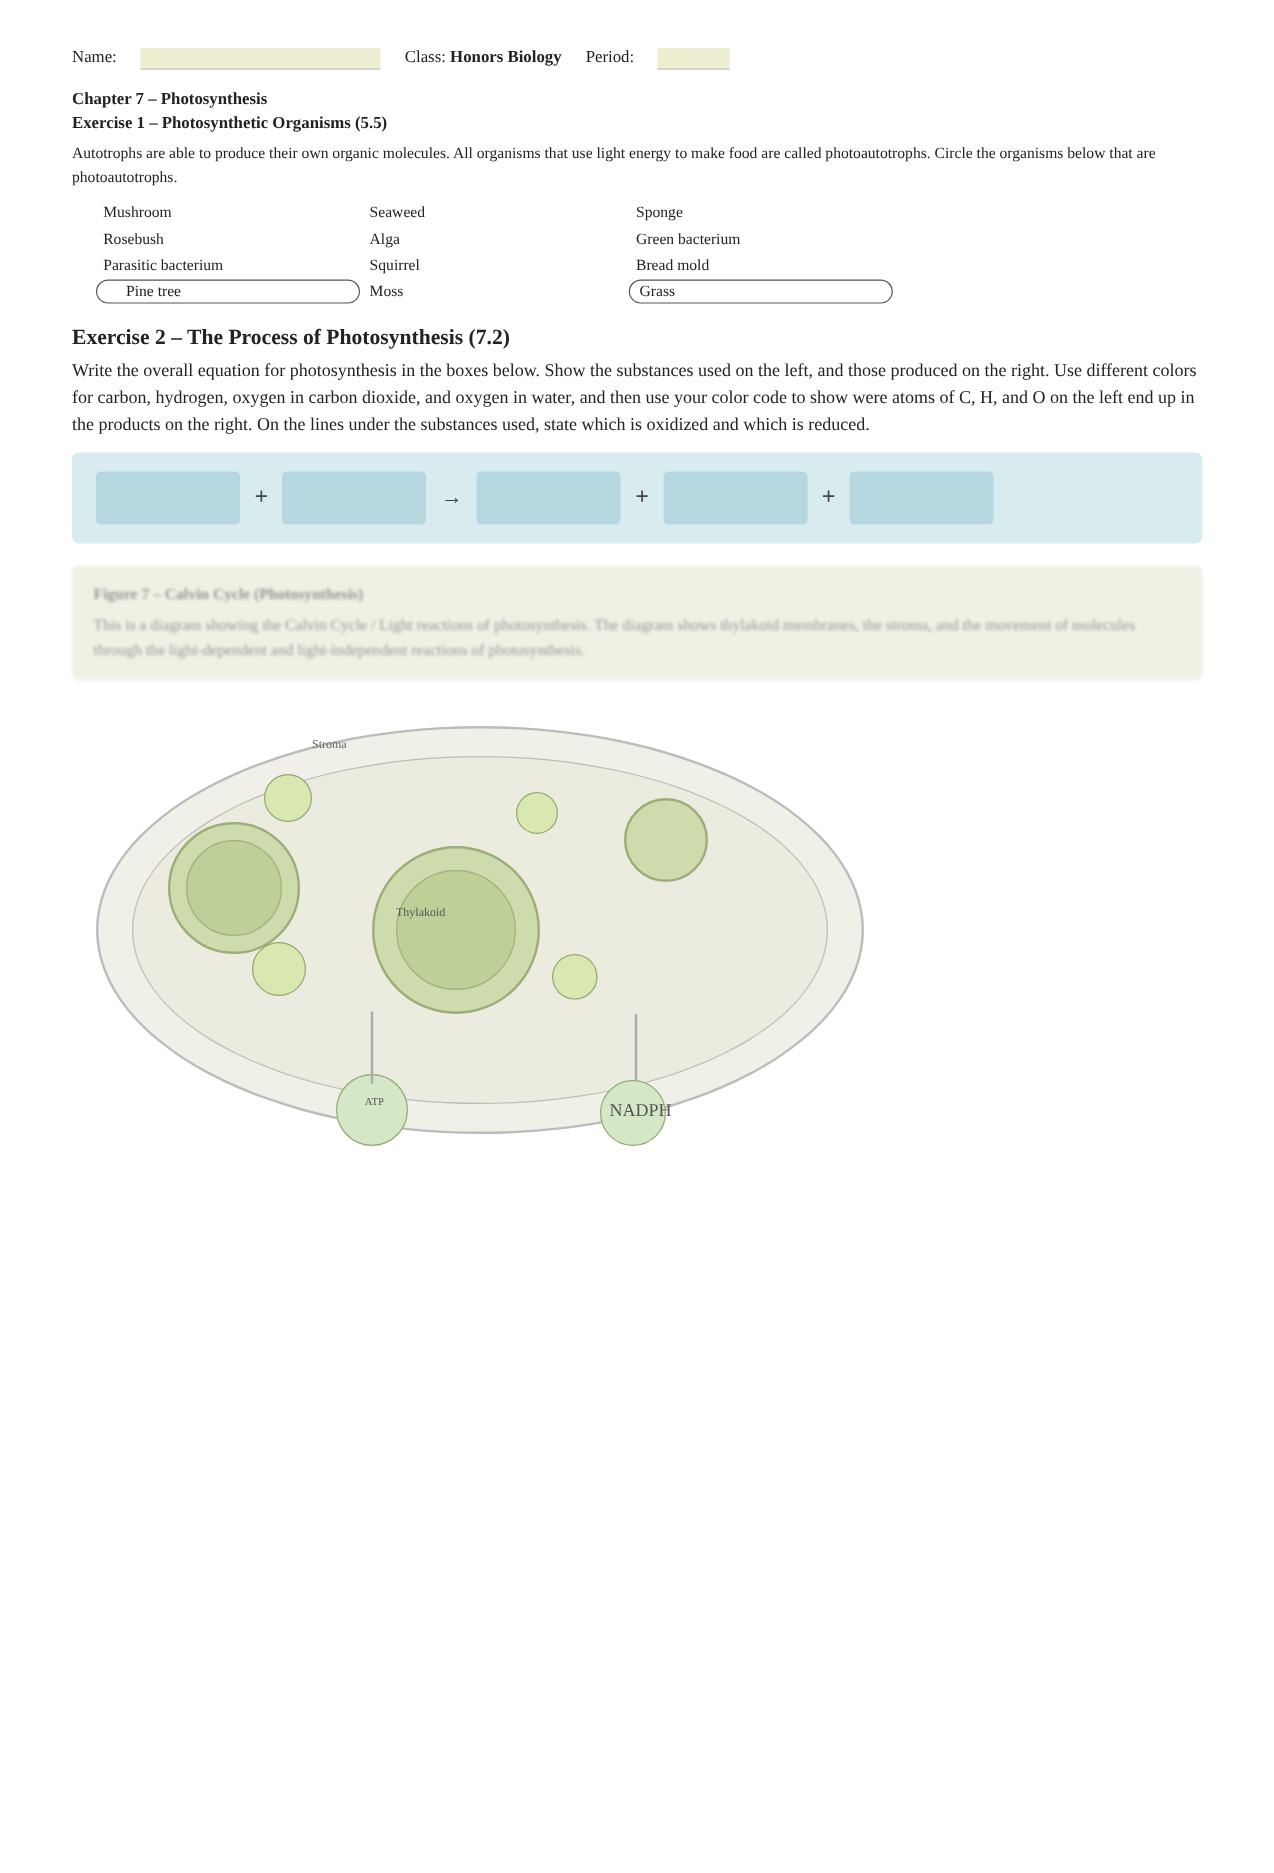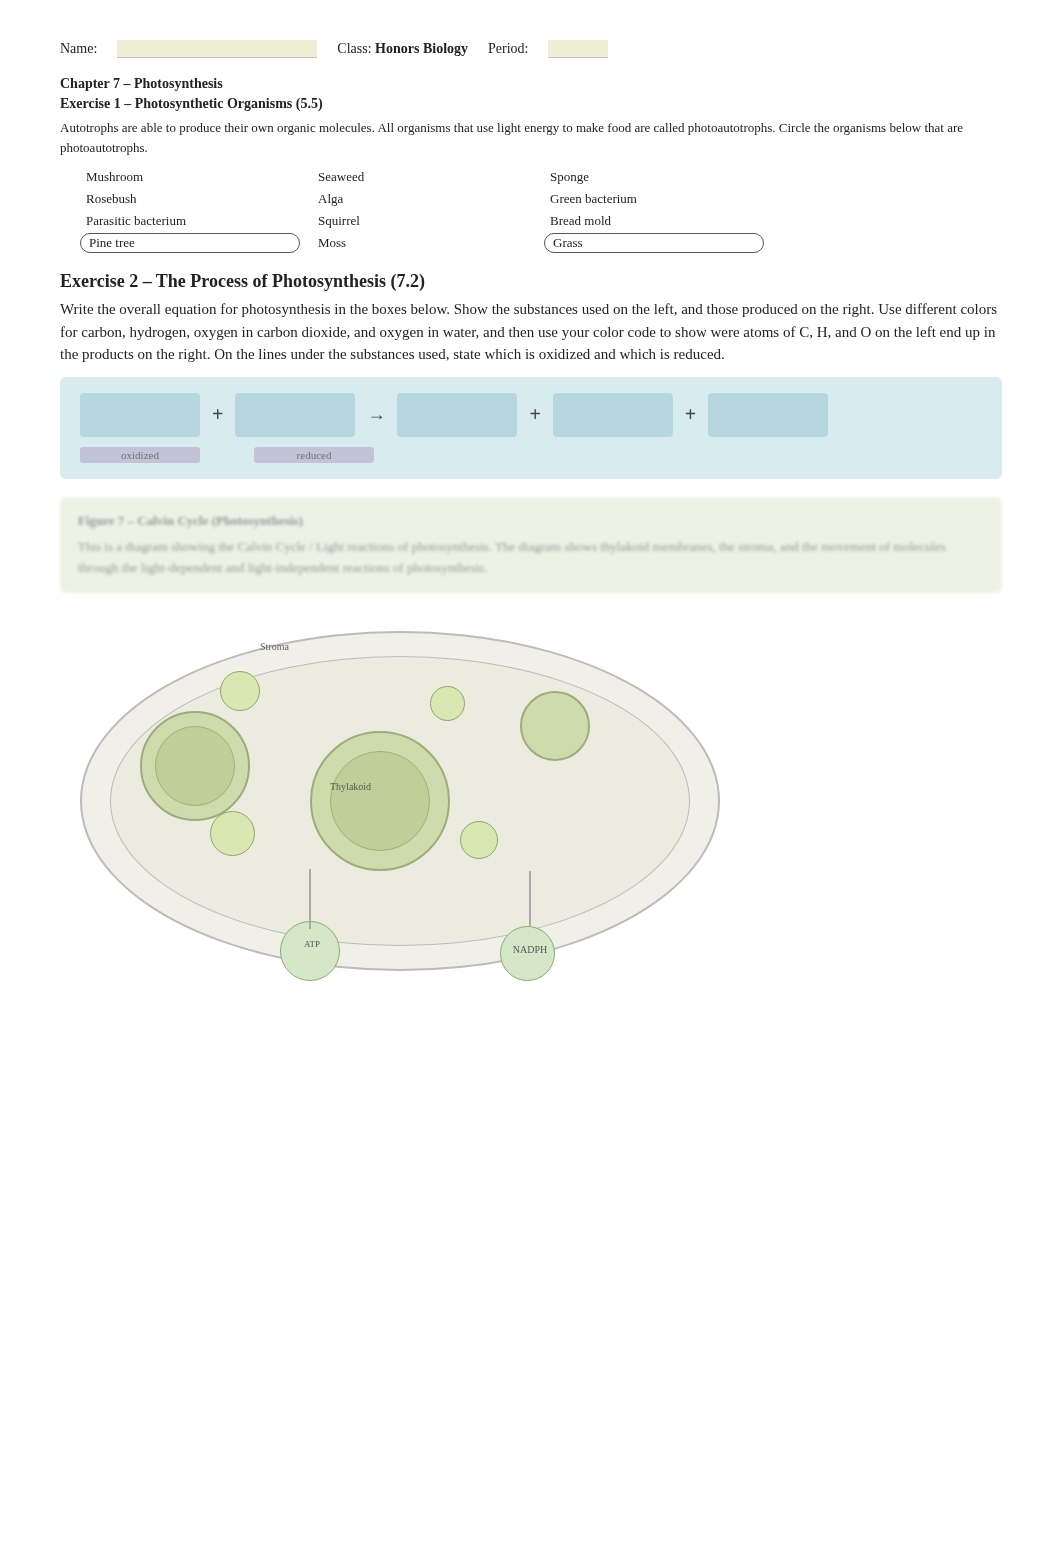--- a/index.html
+++ b/index.html
@@ -43,21 +43,21 @@
       margin-bottom: 6px;
     }
     .intro-text {
       font-size: 13px;
       line-height: 1.5;
       margin-bottom: 10px;
     }
     .organisms-grid {
       display: grid;
       grid-template-columns: 220px 220px 220px;
-      gap: 2px 12px;
+      gap: 2px 2px;
       margin-left: 20px;
       margin-bottom: 18px;
       font-size: 13px;
     }
     .organism-item {
       padding: 2px 6px;
     }
     .exercise2-title {
       font-size: 18px;
       font-weight: bold;
@@ -175,44 +175,39 @@
   <div class="organism-item">Sponge</div>
 
   <div class="organism-item">Rosebush</div>
   <div class="organism-item">Alga</div>
   <div class="organism-item">Green bacterium</div>
 
   <div class="organism-item">Parasitic bacterium</div>
   <div class="organism-item">Squirrel</div>
   <div class="organism-item">Bread mold</div>
 
-  <div class="organism-item" style="border:1.5px solid #555; border-radius:14px; display:inline-block; padding:1px 8px;">Pine tree</div>
+  <div class="organism-item" style="border:1.5px solid #555; border-radius:14px; display:inline-block; padding:1px 24px;">Pine tree</div>
   <div class="organism-item">Moss</div>
   <div class="organism-item" style="border:1.5px solid #555; border-radius:14px; display:inline-block; padding:1px 8px;">Grass</div>
 </div>
 
 <div class="exercise2-title">Exercise 2 – The Process of Photosynthesis (7.2)</div>
 <div class="exercise2-text">Write the overall equation for photosynthesis in the boxes below. Show the substances used on the left, and those produced on the right. Use different colors for carbon, hydrogen, oxygen in carbon dioxide, and oxygen in water, and then use your color code to show were atoms of C, H, and O on the left end up in the products on the right. On the lines under the substances used, state which is oxidized and which is reduced.</div>
 
 <div class="equation-area">
   <div class="equation-row">
     <div class="eq-box"></div>
     <span class="eq-operator">+</span>
     <div class="eq-box"></div>
     <span class="eq-arrow">→</span>
     <div class="eq-box"></div>
     <span class="eq-operator">+</span>
     <div class="eq-box"></div>
     <span class="eq-operator">+</span>
     <div class="eq-box"></div>
-  </div>
-  <div class="eq-labels-row">
-    <div class="eq-label" style="background:#c0b8d0; opacity:0.8;">oxidized</div>
-    <div class="eq-label-spacer"></div>
-    <div class="eq-label" style="background:#c0b8d0; opacity:0.8;">reduced</div>
   </div>
 </div>
 
 <div class="blurred-section">
   <div style="font-weight:bold; margin-bottom:6px;">Figure 7 – Calvin Cycle (Photosynthesis)</div>
   <div>This is a diagram showing the Calvin Cycle / Light reactions of photosynthesis. The diagram shows thylakoid membranes, the stroma, and the movement of molecules through the light-dependent and light-independent reactions of photosynthesis.</div>
 </div>
 
 <div class="diagram-area">
   <div class="chloroplast-diagram">
@@ -237,17 +232,17 @@
     <div style="position:absolute; top:30px; left:200px; font-size:10px; color:#666;">Stroma</div>
     <div style="position:absolute; top:170px; left:270px; font-size:10px; color:#555; text-align:center;">Thylakoid</div>
 
     <div style="position:absolute; width:60px; height:60px; border-radius:50%; background:#d4e8c8; border:1.5px solid #90a870; top:310px; left:220px;"></div>
     <div style="position:absolute; width:55px; height:55px; border-radius:50%; background:#d4e8c8; border:1.5px solid #90a870; top:315px; left:440px;"></div>
 
     <div style="position:absolute; width:2px; height:60px; background:#aaa; top:258px; left:249px;"></div>
     <div style="position:absolute; width:2px; height:55px; background:#aaa; top:260px; left:469px;"></div>
 
     <div style="position:absolute; top:328px; left:228px; font-size:9px; color:#555; text-align:center; width:48px;">ATP</div>
-    <div style="position:absolute; top:333px; left:448px; font-size:10px; color:#555; text-align:center; width:44px;">NADPH</div>
+    <div style="position:absolute; top:333px; left:448px; font-size:15px; color:#555; text-align:center; width:44px;">NADPH</div>
   </div>
 </div>
 
 <div class="page-remainder"></div>
 
 </body></html>

